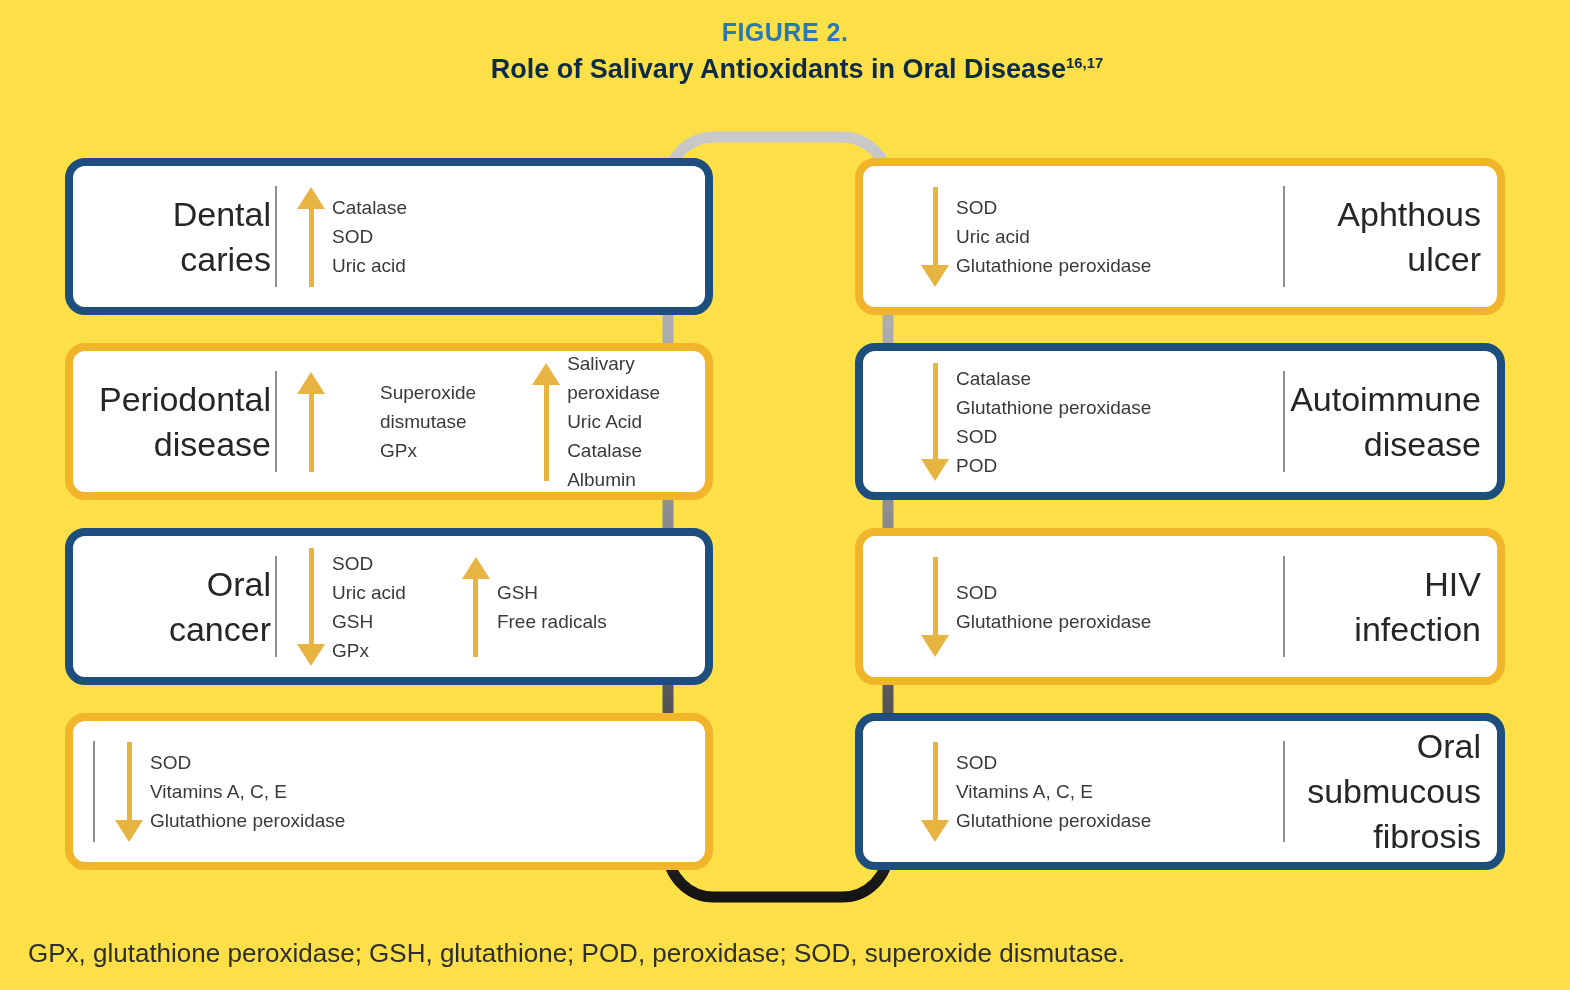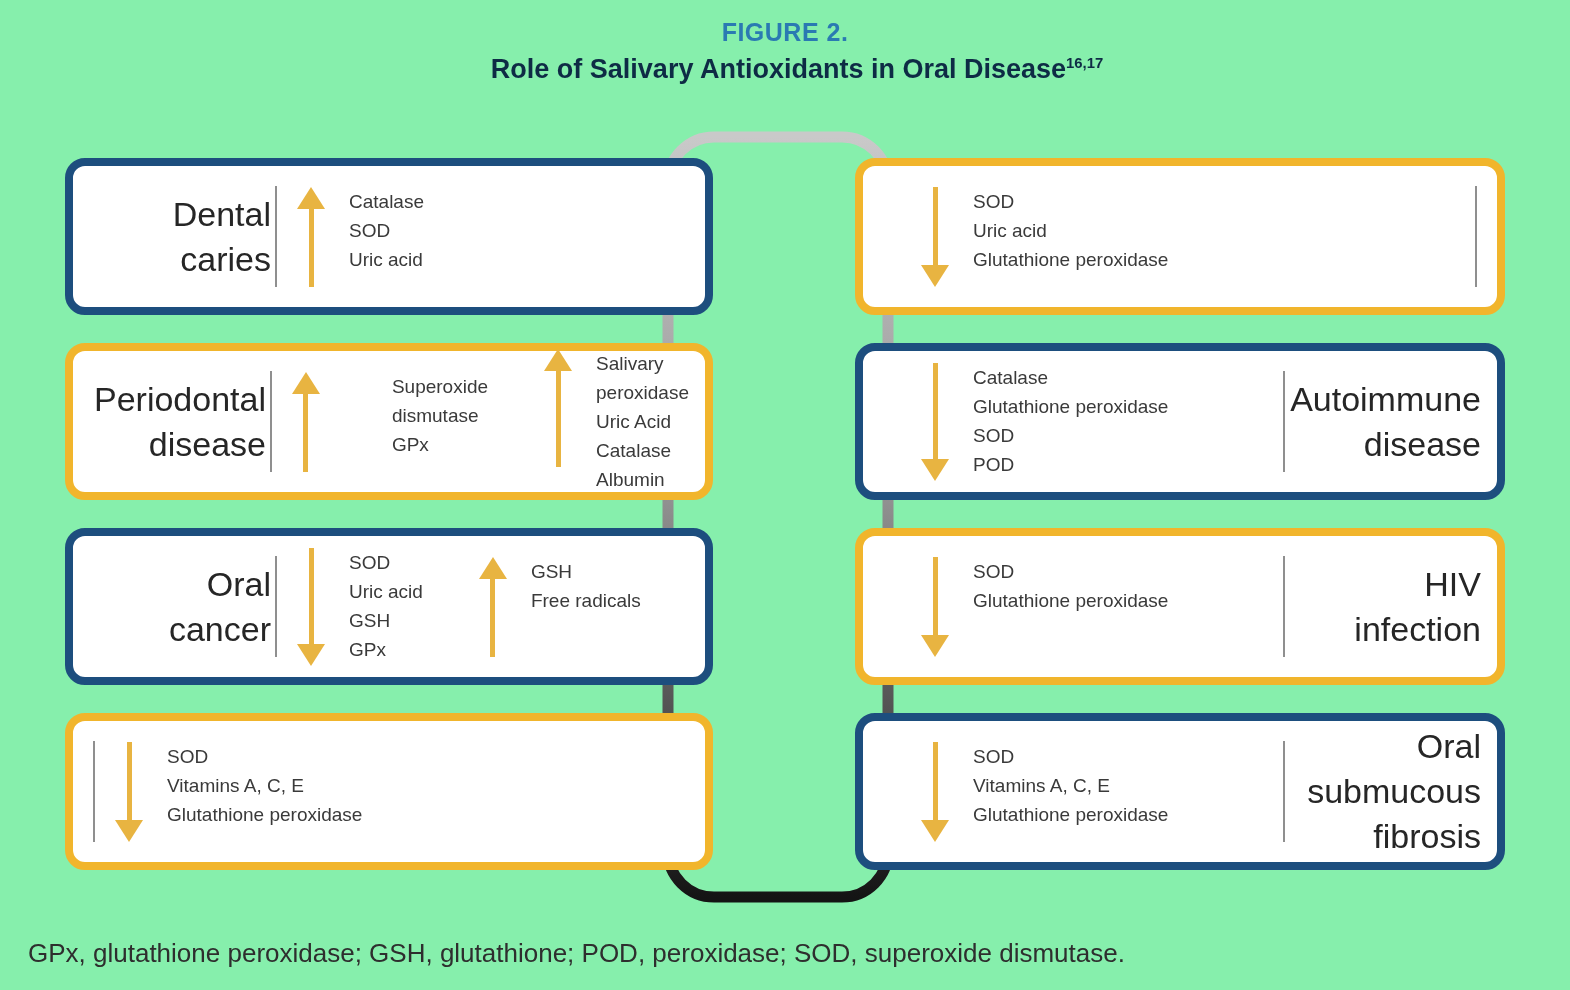--- a/index.html
+++ b/index.html
@@ -1,17 +1,17 @@
 <!DOCTYPE html>
 <html style="--navy: #1d4e7e; --gold: #f1b52c; --arrow: #e8b441; --label_text: #262626; --item_text: #3a3a3a; --figure_label: #2a7ab2; --figure_title: #0e2b45; --divider: #8f8f8f; --spine_top: #c9c9c9; --spine_mid: #979797; --spine_dark: #4d4d4d; --spine_bottom: #141414;"><head>
 <meta charset="utf-8">
 <style>
   html,body{margin:0;padding:0;background:#fff;}
   body{font-family:"Liberation Sans", sans-serif;}
-  .page{position:relative;width:1570px;height:990px;background:#86efac;overflow:hidden;}
+  .page{position:relative;width:1570px;height:990px;background:#fde047;overflow:hidden;}
 
   .figure-label{
     position:absolute;top:18px;left:0;width:100%;
     text-align:center;font-size:25px;font-weight:bold;letter-spacing:0.5px;
     color:var(--figure_label);
   }
   .figure-title{
     position:absolute;top:54px;left:12px;width:100%;margin:0;
     text-align:center;font-size:27px;font-weight:bold;color:var(--figure_title);
   }
@@ -38,21 +38,21 @@
   }
   .box.left .label{width:182px;}
   .box.right .label{width:192px;}
 
   .divider{width:2px;align-self:stretch;margin:10px 4px;background:var(--divider);}
 
   .groups{flex:1;display:flex;align-items:center;gap:56px;}
   .box.left .groups{padding-left:16px;}
   .box.right .groups{padding-left:42px;}
 
-  .group{display:flex;align-items:flex-start;gap:24px;}
+  .group{display:flex;align-items:center;gap:7px;}
 
   .items{font-size:19px;color:var(--item_text);line-height:29px;}
   .items.narrow{max-width:118px;margin-left:48px;}
 
   .arrow{width:28px;display:flex;flex-direction:column;align-items:center;flex:none;}
   .arrow .shaft{width:5px;flex:1;background:var(--arrow);}
   .arrow.up .head{
     width:0;height:0;border-left:14px solid transparent;border-right:14px solid transparent;
     border-bottom:22px solid var(--arrow);
   }
@@ -176,20 +176,22 @@
               <div class="item">SOD</div>
               <div class="item">Vitamins A, C, E</div>
               <div class="item">Glutathione peroxidase</div>
             </div>
           </div>
         </div>
   </div>
     </div>
   <div class="col col-right" id="col-right">
       <div class="box right gold">
+    <div class="label">Aphthous
+ulcer</div>
     <div class="divider"></div>
     <div class="groups">
           <div class="group">
             <div class="arrow down" style="height: 100px;">
               <div class="shaft"></div>
               <div class="head"></div>
             </div>
             <div class="items">
               <div class="item">SOD</div>
               <div class="item">Uric acid</div>

